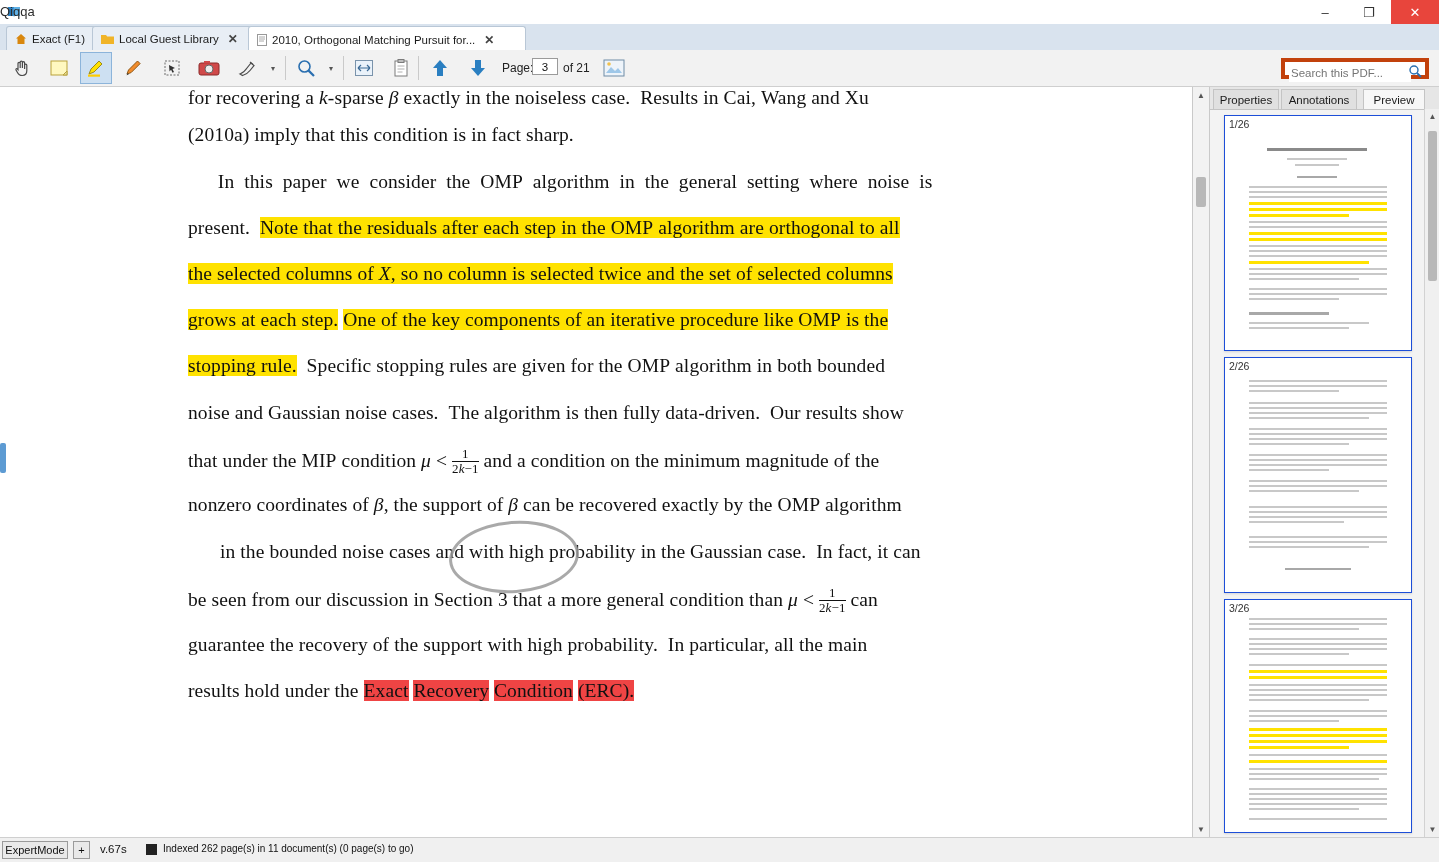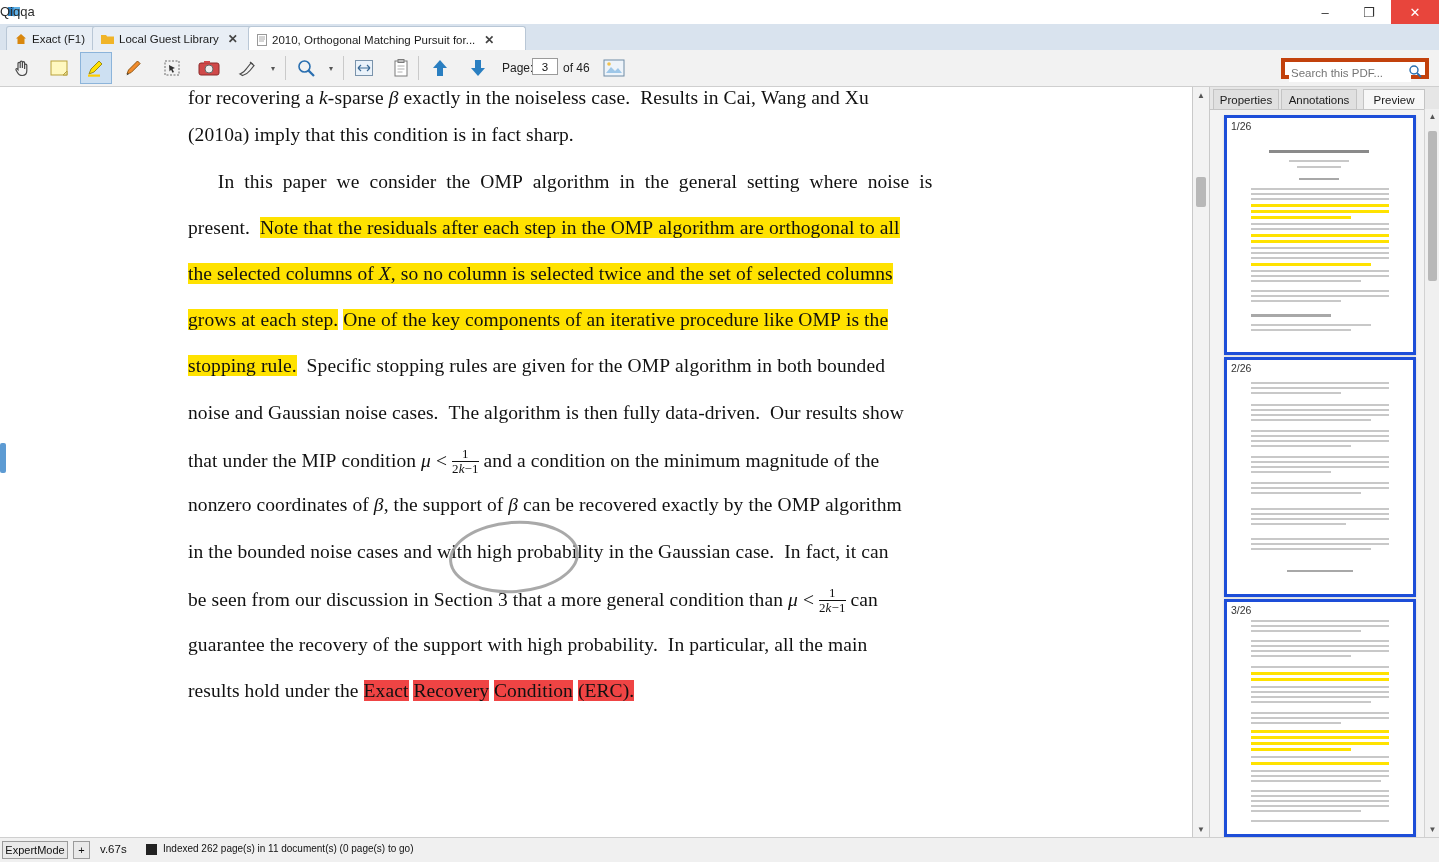--- a/index.html
+++ b/index.html
@@ -288,21 +288,21 @@
     top: 22px; left: 0;
     width: 214px;
     height: 728px;
     overflow: hidden;
   }
   .thumbcard {
     position: absolute;
     left: 14px;
     width: 186px;
     background: #d946ef;
-    border: 3px solid #1d4ed8;
+    border: 1px solid #1d4ed8;
     box-shadow: 0 1px 2px rgba(0,0,0,.12);
     overflow: hidden;
   }
   .thumblabel {
     position: absolute;
     left: 4px; top: 2px;
     font-size: 10.5px;
     color: #333;
     z-index: 3;
   }
@@ -505,21 +505,21 @@
           <path d="M10 2l7 8h-4v8H7v-8H3z" fill="#2a7fc1"></path>
         </svg>
     </div>
     <div class="tbtn" style="left:462px">
       <svg width="20" height="20" viewBox="0 0 20 20">
           <path d="M10 18l7-8h-4V2H7v8H3z" fill="#2a7fc1"></path>
         </svg>
     </div>
     <div class="pagelabel" style="left:502px">Page:</div>
     <div class="pageinput" style="left:532px">3</div>
-    <div class="pagelabel" style="left:563px">of 46</div>
+    <div class="pagelabel" style="left:563px">of 21</div>
     <div class="tbtn" style="left:598px">
       <svg width="22" height="20" viewBox="0 0 22 20">
           <rect x="1" y="2" width="20" height="16" fill="#eef4fa" stroke="#6f8ca6"></rect>
           <path d="M3 15l5-6 4 4 3-3 4 5z" fill="#9ec7e8"></path>
           <circle cx="6" cy="6" r="1.8" fill="#f2c14b"></circle>
         </svg>
     </div>
     <div class="searchbox">
       <input placeholder="Search this PDF..." style="">
       <span class="sicon">
@@ -558,21 +558,21 @@
       </div>
       <div class="ptext" style="top:315px;">
         noise&nbsp;and&nbsp;Gaussian&nbsp;noise&nbsp;cases.&nbsp;&nbsp;The&nbsp;algorithm&nbsp;is&nbsp;then&nbsp;fully&nbsp;data-driven.&nbsp;&nbsp;Our&nbsp;results&nbsp;show
       </div>
       <div class="ptext" style="top:361px;">
         that&nbsp;under&nbsp;the&nbsp;MIP&nbsp;condition&nbsp;<i>μ</i>&nbsp;&lt;&nbsp;<span class="frac"><span class="num">1</span><span class="den">2<i>k</i>−1</span></span>&nbsp;and&nbsp;a&nbsp;condition&nbsp;on&nbsp;the&nbsp;minimum&nbsp;magnitude&nbsp;of&nbsp;the
       </div>
       <div class="ptext" style="top:407px;">
         nonzero&nbsp;coordinates&nbsp;of&nbsp;<i>β</i>,&nbsp;the&nbsp;support&nbsp;of&nbsp;<i>β</i>&nbsp;can&nbsp;be&nbsp;recovered&nbsp;exactly&nbsp;by&nbsp;the&nbsp;OMP&nbsp;algorithm
       </div>
-      <div class="ptext" style="top:454px;">
+      <div class="ptext" style="top:454px;margin-left:32px;">
         in&nbsp;the&nbsp;bounded&nbsp;noise&nbsp;cases&nbsp;and&nbsp;with&nbsp;high&nbsp;probability&nbsp;in&nbsp;the&nbsp;Gaussian&nbsp;case.&nbsp;&nbsp;In&nbsp;fact,&nbsp;it&nbsp;can
       </div>
       <div class="ptext" style="top:500px;">
         be&nbsp;seen&nbsp;from&nbsp;our&nbsp;discussion&nbsp;in&nbsp;Section&nbsp;3&nbsp;that&nbsp;a&nbsp;more&nbsp;general&nbsp;condition&nbsp;than&nbsp;<i>μ</i>&nbsp;&lt;&nbsp;<span class="frac"><span class="num">1</span><span class="den">2<i>k</i>−1</span></span>&nbsp;can
       </div>
       <div class="ptext" style="top:547px;">
         guarantee&nbsp;the&nbsp;recovery&nbsp;of&nbsp;the&nbsp;support&nbsp;with&nbsp;high&nbsp;probability.&nbsp;&nbsp;In&nbsp;particular,&nbsp;all&nbsp;the&nbsp;main
       </div>
       <div class="ptext" style="top:593px;">
         results&nbsp;hold&nbsp;under&nbsp;the&nbsp;<span class="hl-pale">Exact</span>&nbsp;<span class="hl-pale">Recovery</span>&nbsp;<span class="hl-pale">Condition</span>&nbsp;<span class="hl-pale">(ERC).</span>

